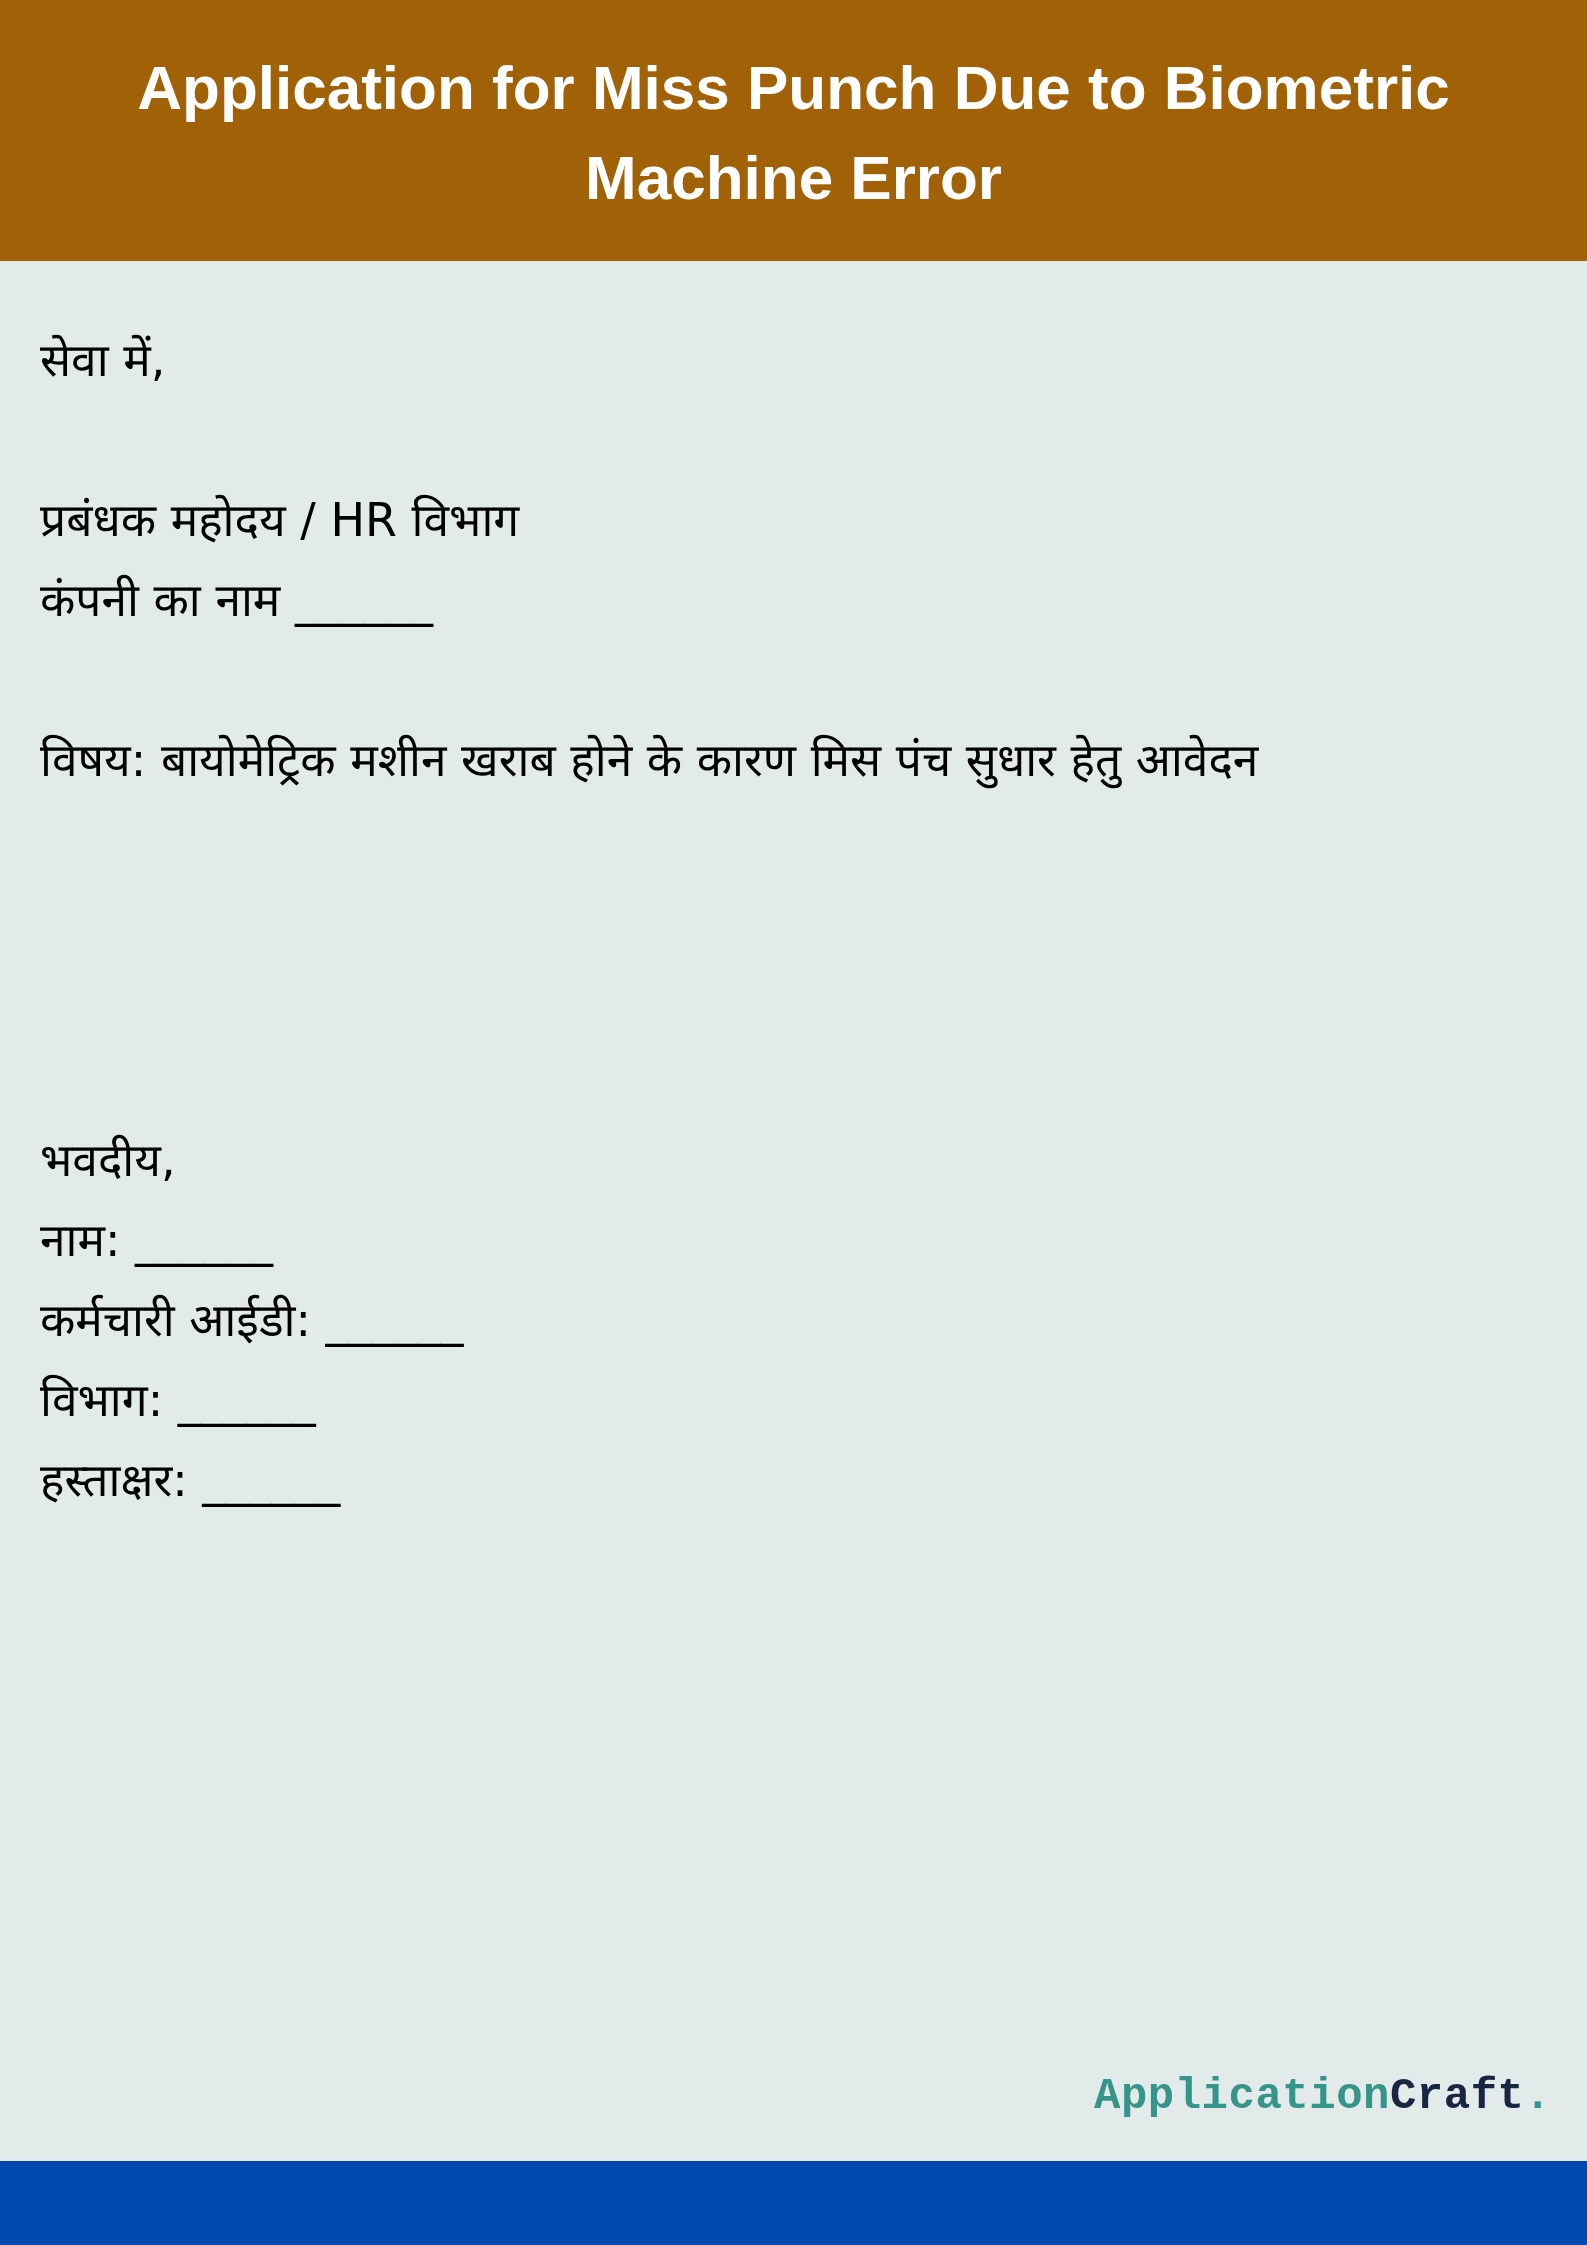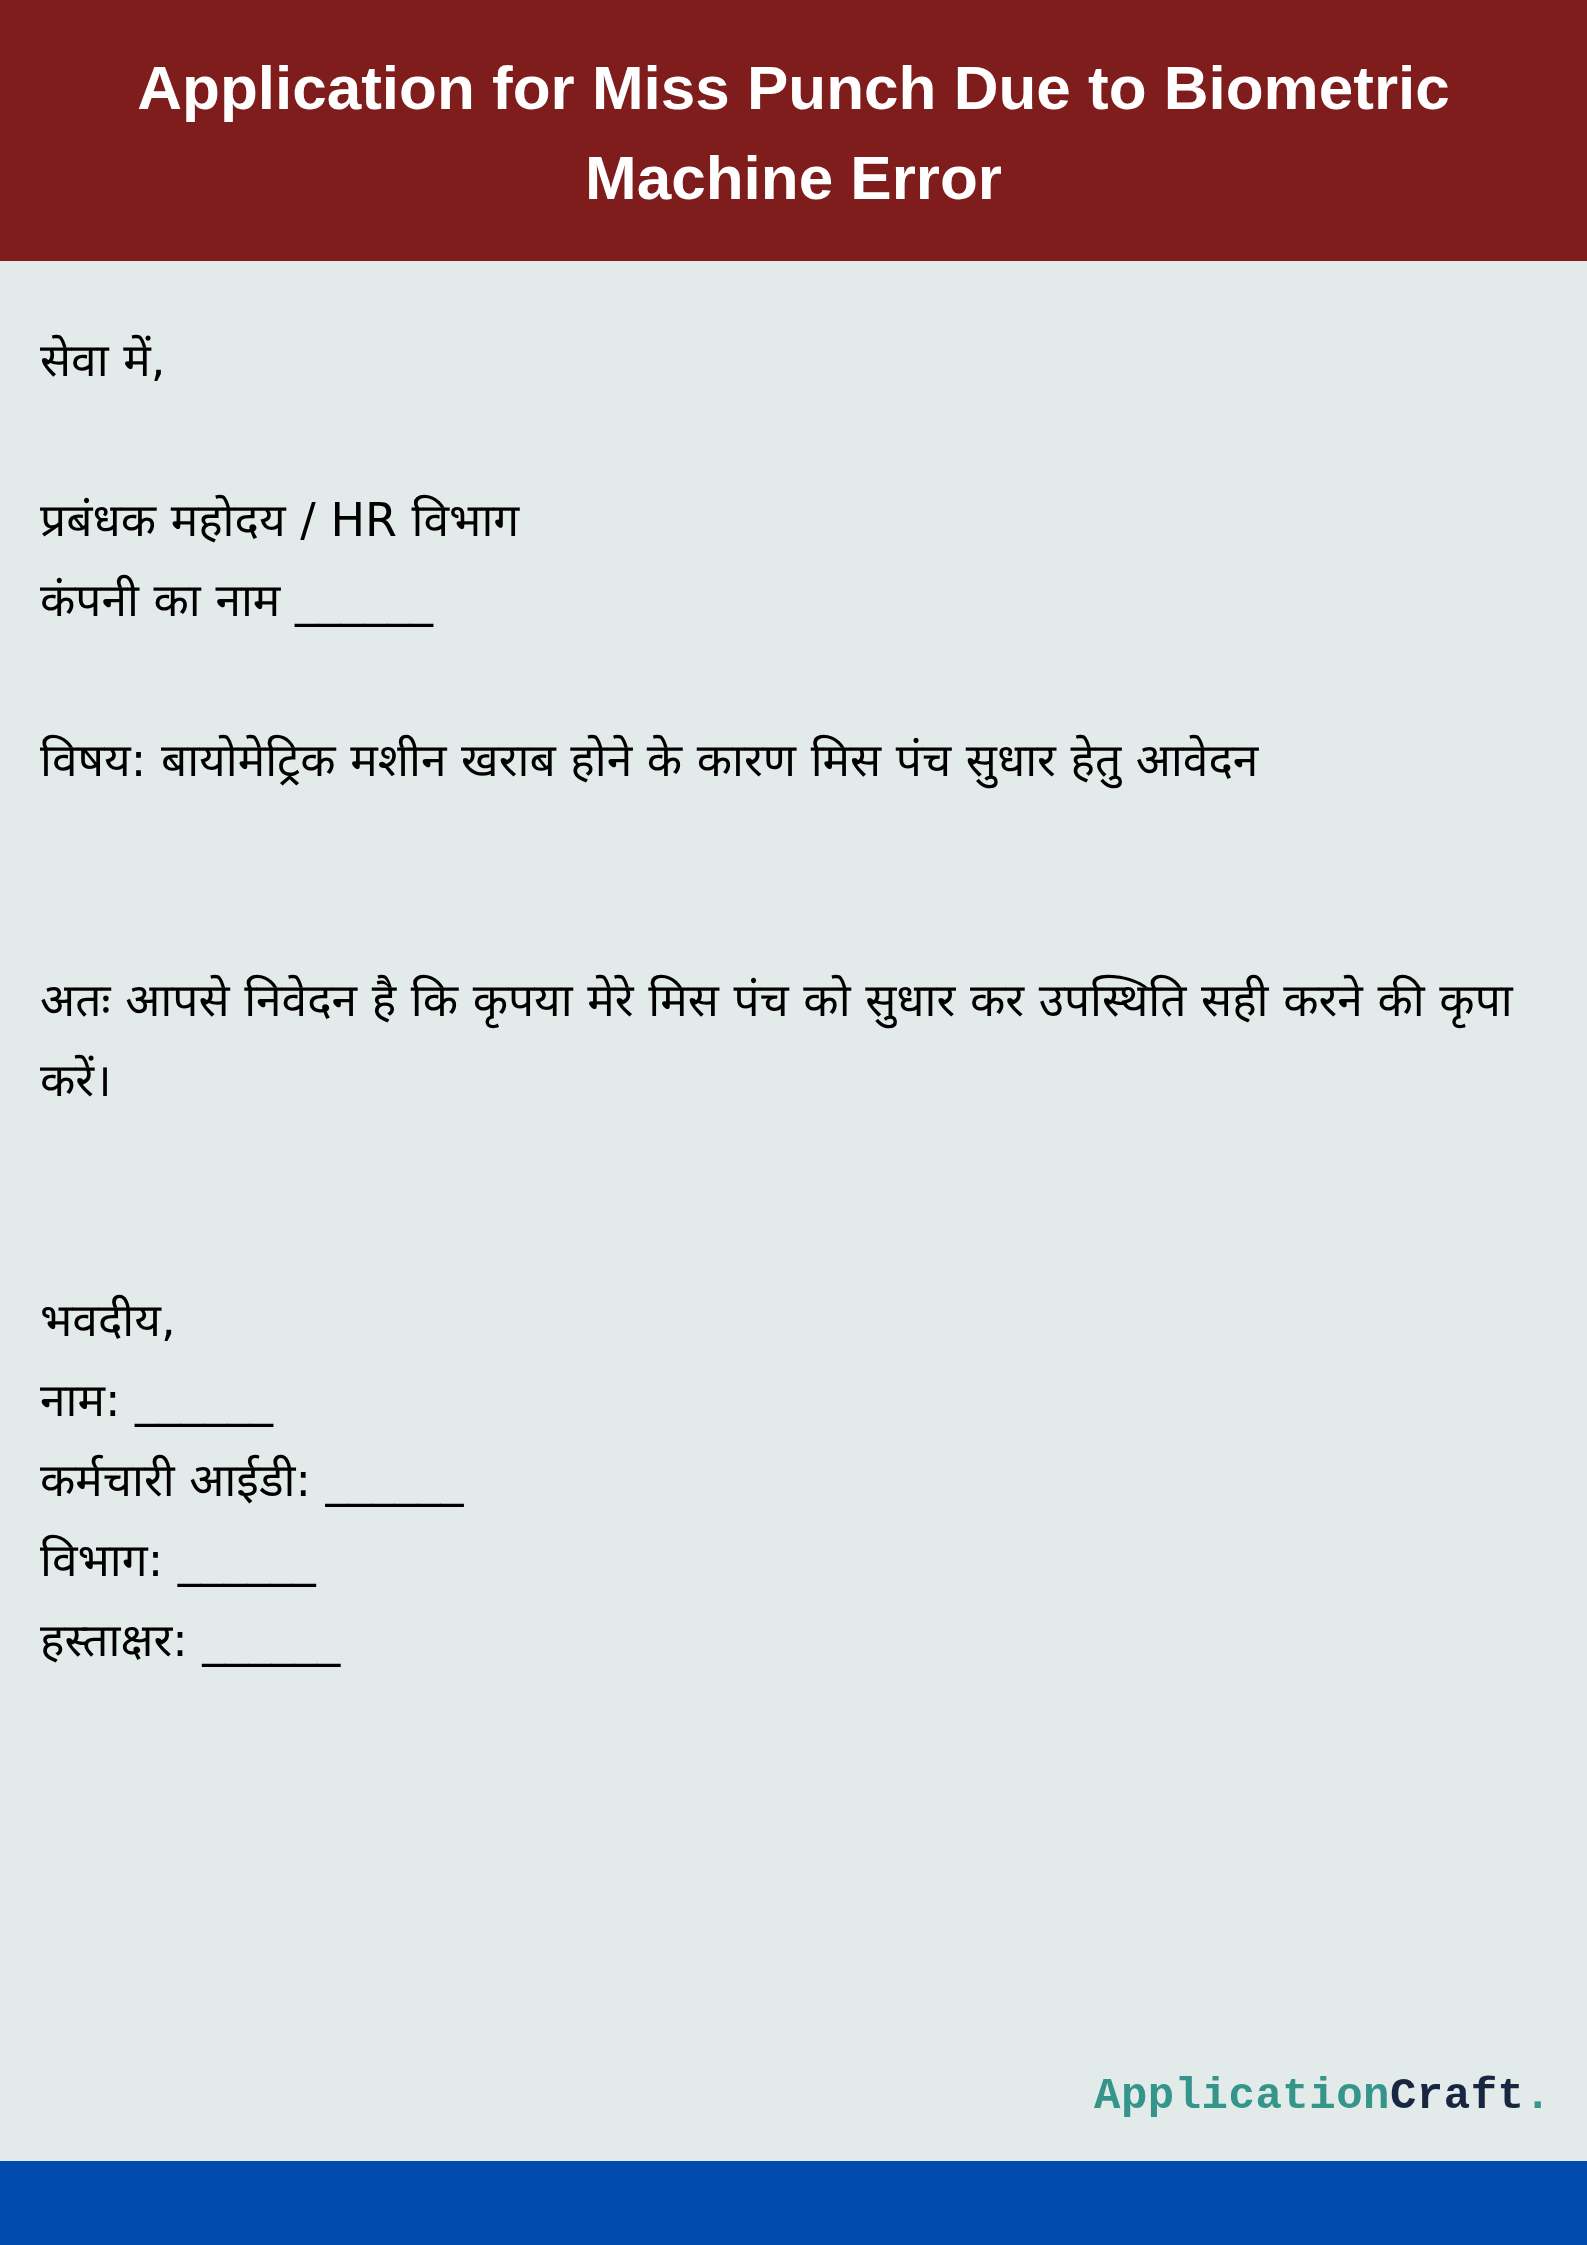--- a/index.html
+++ b/index.html
@@ -12,21 +12,21 @@
       background: #E3EBEA;
       position: relative;
       overflow: hidden;
       font-family: "DejaVu Sans", "Liberation Sans", sans-serif;
     }
     .header {
       position: absolute;
       left: 0; top: 0;
       width: 1587px;
       height: 261px;
-      background: #7f1d1d;
+      background: #a16207;
       display: flex;
       align-items: center;
       justify-content: center;
     }
     .header-title {
       color: #FFFFFF;
       font-family: "Liberation Sans", "DejaVu Sans", sans-serif;
       font-weight: bold;
       font-size: 62px;
       line-height: 90px;
@@ -86,21 +86,20 @@
 
 <main class="letter">
   <span class="line">सेवा में,</span>
   <span class="gap"></span>
   <span class="line">प्रबंधक महोदय / HR विभाग</span>
   <span class="line">कंपनी का नाम ______</span>
   <span class="gap"></span>
   <span class="line">विषय: बायोमेट्रिक मशीन खराब होने के कारण मिस पंच सुधार हेतु आवेदन</span>
   <span class="gap"></span>
   <span class="gap"></span>
-  <span class="line">अतः आपसे निवेदन है कि कृपया मेरे मिस पंच को सुधार कर उपस्थिति सही करने की कृपा करें।</span>
   <span class="gap"></span>
   <span class="gap"></span>
   <span class="line">भवदीय,</span>
   <span class="line">नाम: ______</span>
   <span class="line">कर्मचारी आईडी: ______</span>
   <span class="line">विभाग: ______</span>
   <span class="line">हस्ताक्षर: ______</span>
 </main>
 
 <div class="brand">

